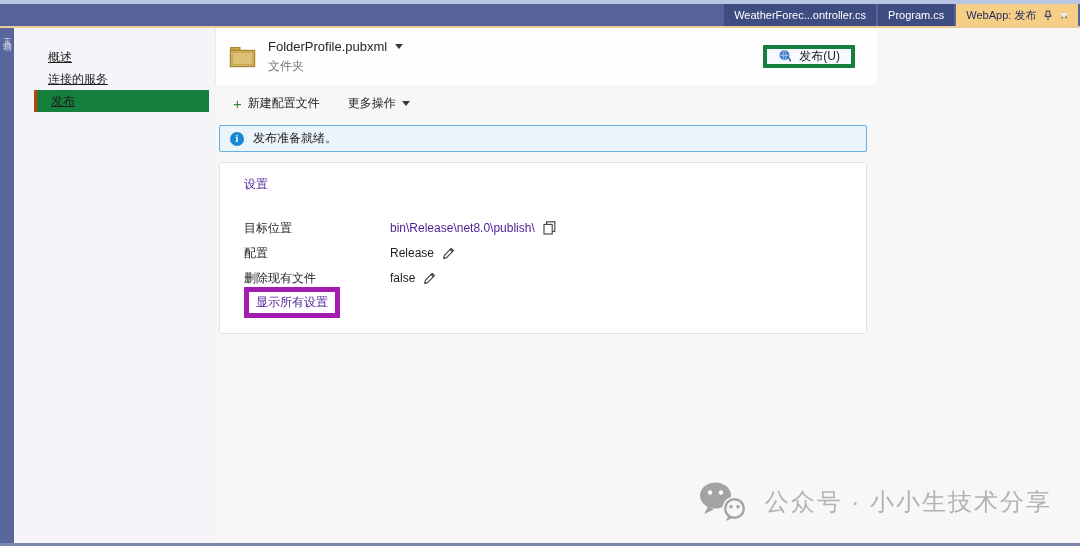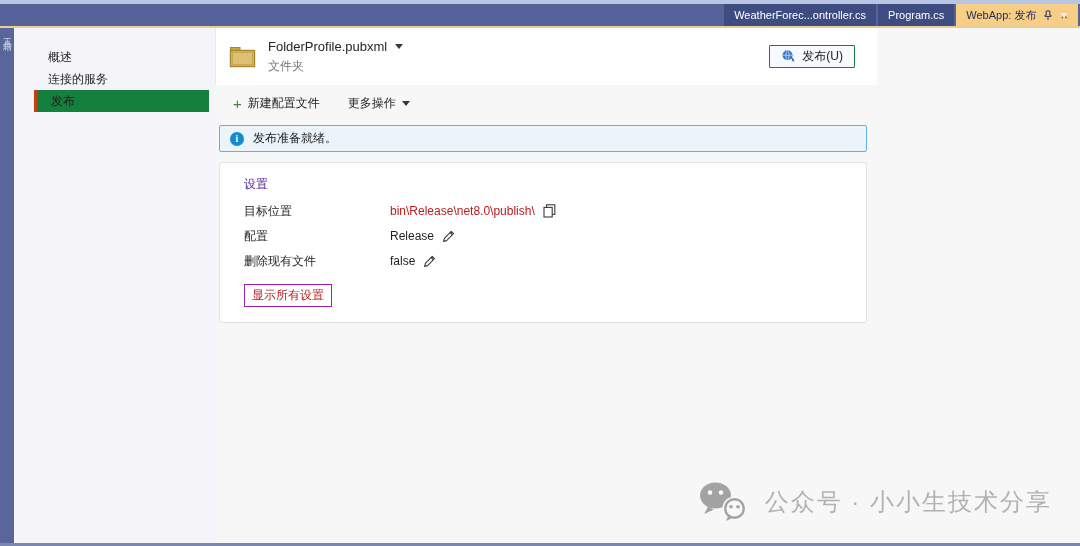--- a/index.html
+++ b/index.html
@@ -13,55 +13,55 @@
   .tab.active { background:#f6ce85; color:#23305e; gap:7px; }
   .tab-close { font-size:13px; line-height:1; color:#2a3668; }
   .bar-caret { position:absolute; right:12px; top:9px; width:0; height:0; border-left:4px solid transparent; border-right:4px solid transparent; border-top:5px solid #e8ecf5; }
 
   .body-row { display:flex; height:518px; }
 
   .side-strip { width:14px; background:#58669c; flex:none; display:flex; justify-content:center; padding-top:3px; }
   .v-label { writing-mode:vertical-rl; text-orientation:upright; font-size:9px; letter-spacing:2px; color:#c7cde3; }
 
   .nav-panel { width:201px; flex:none; background:#f5f5f9; padding-top:18px; }
-  .nav-item { height:22px; line-height:22px; margin:0 6px 0 20px; padding-left:14px; color:#1e1e1e; }
+  .nav-item { height:22px; line-height:22px; margin:0 6px 0 20px; padding-left:14px; color:#1e1e1e;text-decoration:underline; }
   .nav-item.selected { background:#15803d; border-left:3px solid #c2410c; }
 
   .main { flex:1; position:relative; background:#f7f7f7; }
 
   .header-band { width:662px; height:57px; background:#fefefe; border-left:1px solid #e9e9ec; display:flex; align-items:center; padding-left:13px; position:relative; }
   .folder-svg { flex:none; }
   .profile-block { margin-left:12px; }
   .profile-title-row { display:flex; align-items:center; gap:8px;text-align:right; }
   .profile-title { font-size:13px; color:#262626; }
   .caret-down { width:0; height:0; border-left:4px solid transparent; border-right:4px solid transparent; border-top:5px solid #3a3a3a; }
   .profile-type { font-size:12px; color:#767676; margin-top:4px; }
 
-  .publish-btn { position:absolute; right:22px; top:17px; height:23px; display:flex; align-items:center; gap:6px; padding:0 11px; background:#f6f9fe; border:1px solid #15803d; border-radius:1px; font-size:12px; color:#1e1e1e; cursor:pointer; }
+  .publish-btn { position:absolute; right:22px; top:17px; height:23px; display:flex; align-items:center; gap:6px; padding:0 11px; background:#f6f9fe; border:4px solid #15803d; border-radius:1px; font-size:12px; color:#1e1e1e; cursor:pointer; }
 
   .action-row { display:flex; align-items:center; gap:28px; margin:10px 0 0 18px; }
   .action-link { display:flex; align-items:center; gap:6px; cursor:pointer; }
   .plus-glyph { color:#388a34; font-size:15px; line-height:1; font-weight:400; }
 
   .info-bar { margin:13px 0 0 4px; width:648px; height:27px; background:#ebf4fb; border:1px solid #68afe1; border-radius:2px; display:flex; align-items:center; gap:9px; padding-left:10px; }
   .info-icon { width:14px; height:14px; border-radius:50%; background:#1789d2; color:#ffffff; font-family:"Liberation Serif",serif; font-weight:bold; font-size:10px; line-height:14px; text-align:center; flex:none; }
 
   .settings-card { margin:10px 0 0 4px; width:648px; background:#ffffff; border:1px solid #e2e2e2; border-radius:3px; padding:13px 0 15px 24px; }
   .settings-title { color:#4c1d95; }
-  .settings-rows { margin-top:9px; }
+  .settings-rows { margin-top:26px; }
   .settings-row { display:flex; align-items:center; height:18px; margin-bottom:0; }
   .settings-row + .settings-row { margin-top:0; }
   .settings-rows .settings-row { margin-bottom:0; }
   .settings-row { margin-top:0; }
   .settings-rows .settings-row:not(:first-child) { margin-top:7px; }
   .row-label { width:146px; flex:none; }
   .row-value { display:flex; align-items:center; gap:8px; }
-  .link-blue { color:#b91c1c; cursor:pointer; }
+  .link-blue { color:#4c1d95; cursor:pointer; }
   .icon-btn { display:inline-flex; align-items:center; cursor:pointer; }
-  .show-all-wrap { display:inline-block; margin-top:14px; border:1px solid #a21caf; padding:2px 7px; }
+  .show-all-wrap { display:inline-block; border:5px solid #a21caf; padding:2px 7px; }
 
   .watermark { position:absolute; right:28px; bottom:22px; display:flex; align-items:center; gap:15px; }
   .watermark-text { font-size:24px; color:#b2b2b2; letter-spacing:2px; white-space:nowrap; }
 
   .bottom-strip { position:absolute; left:0; bottom:0; width:1080px; height:3px; background:#7b87af; z-index:5; }
 </style>
 </head>
 <body>
 
 <div class="top-strip"></div>

